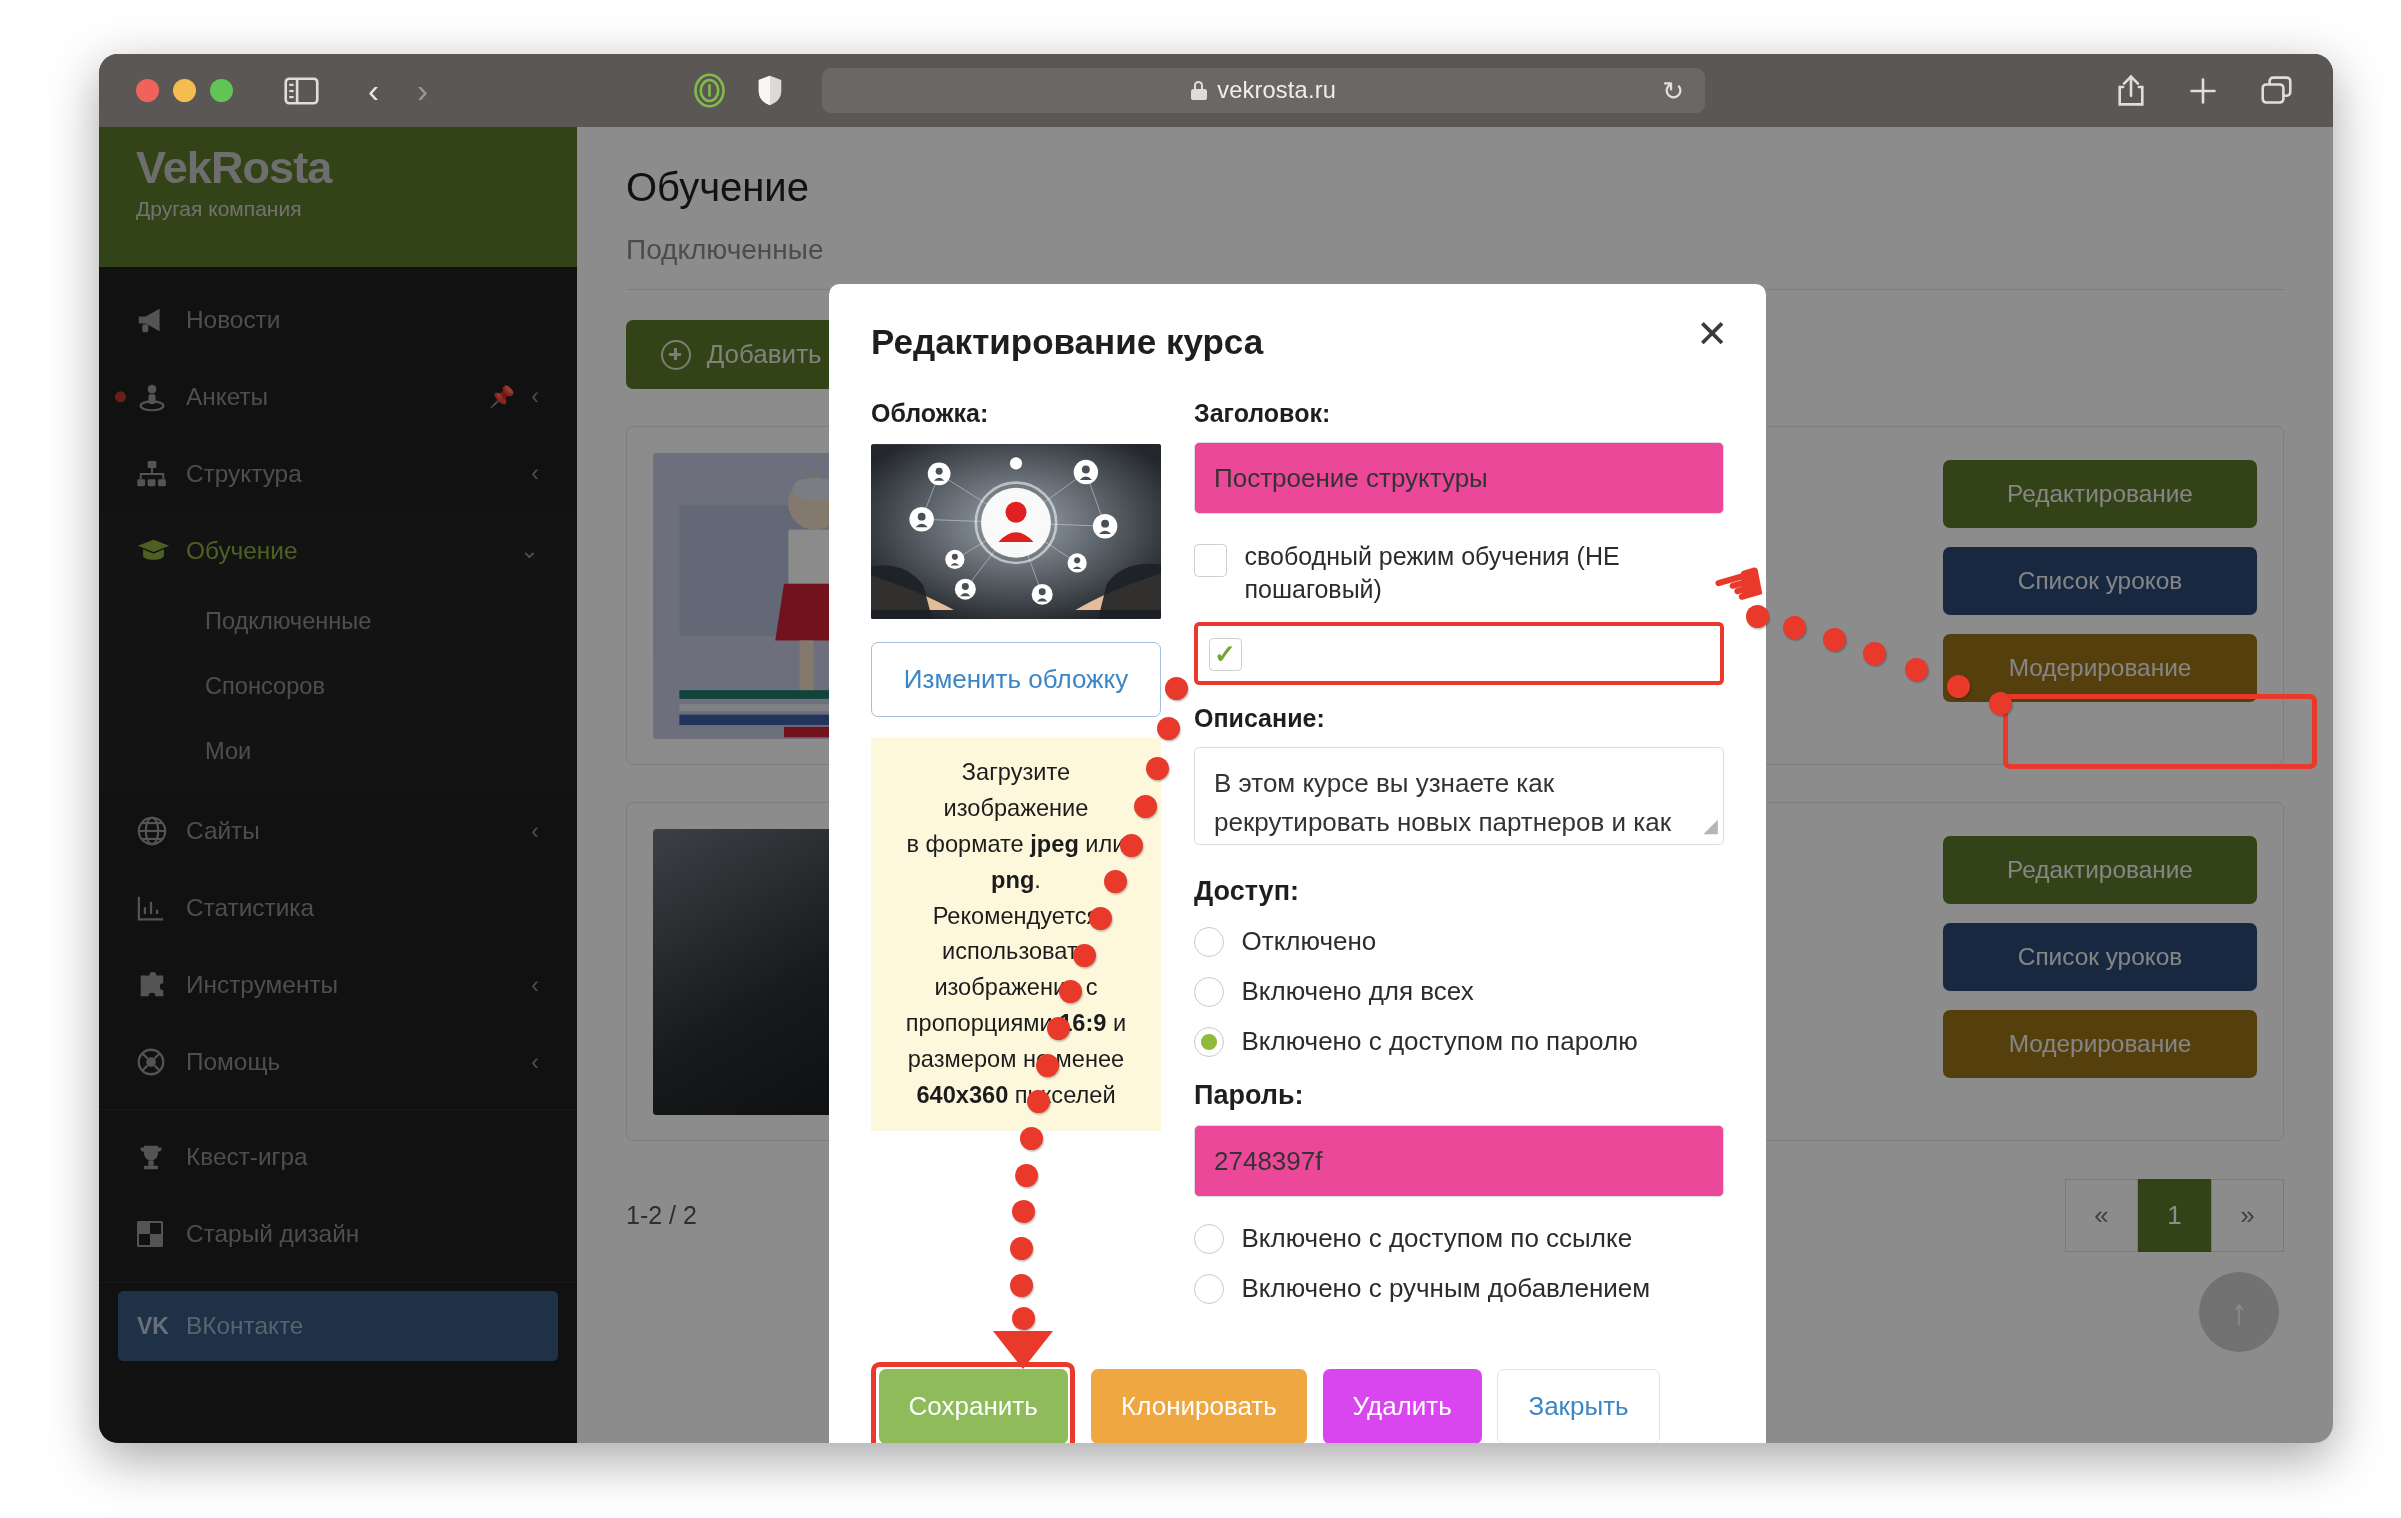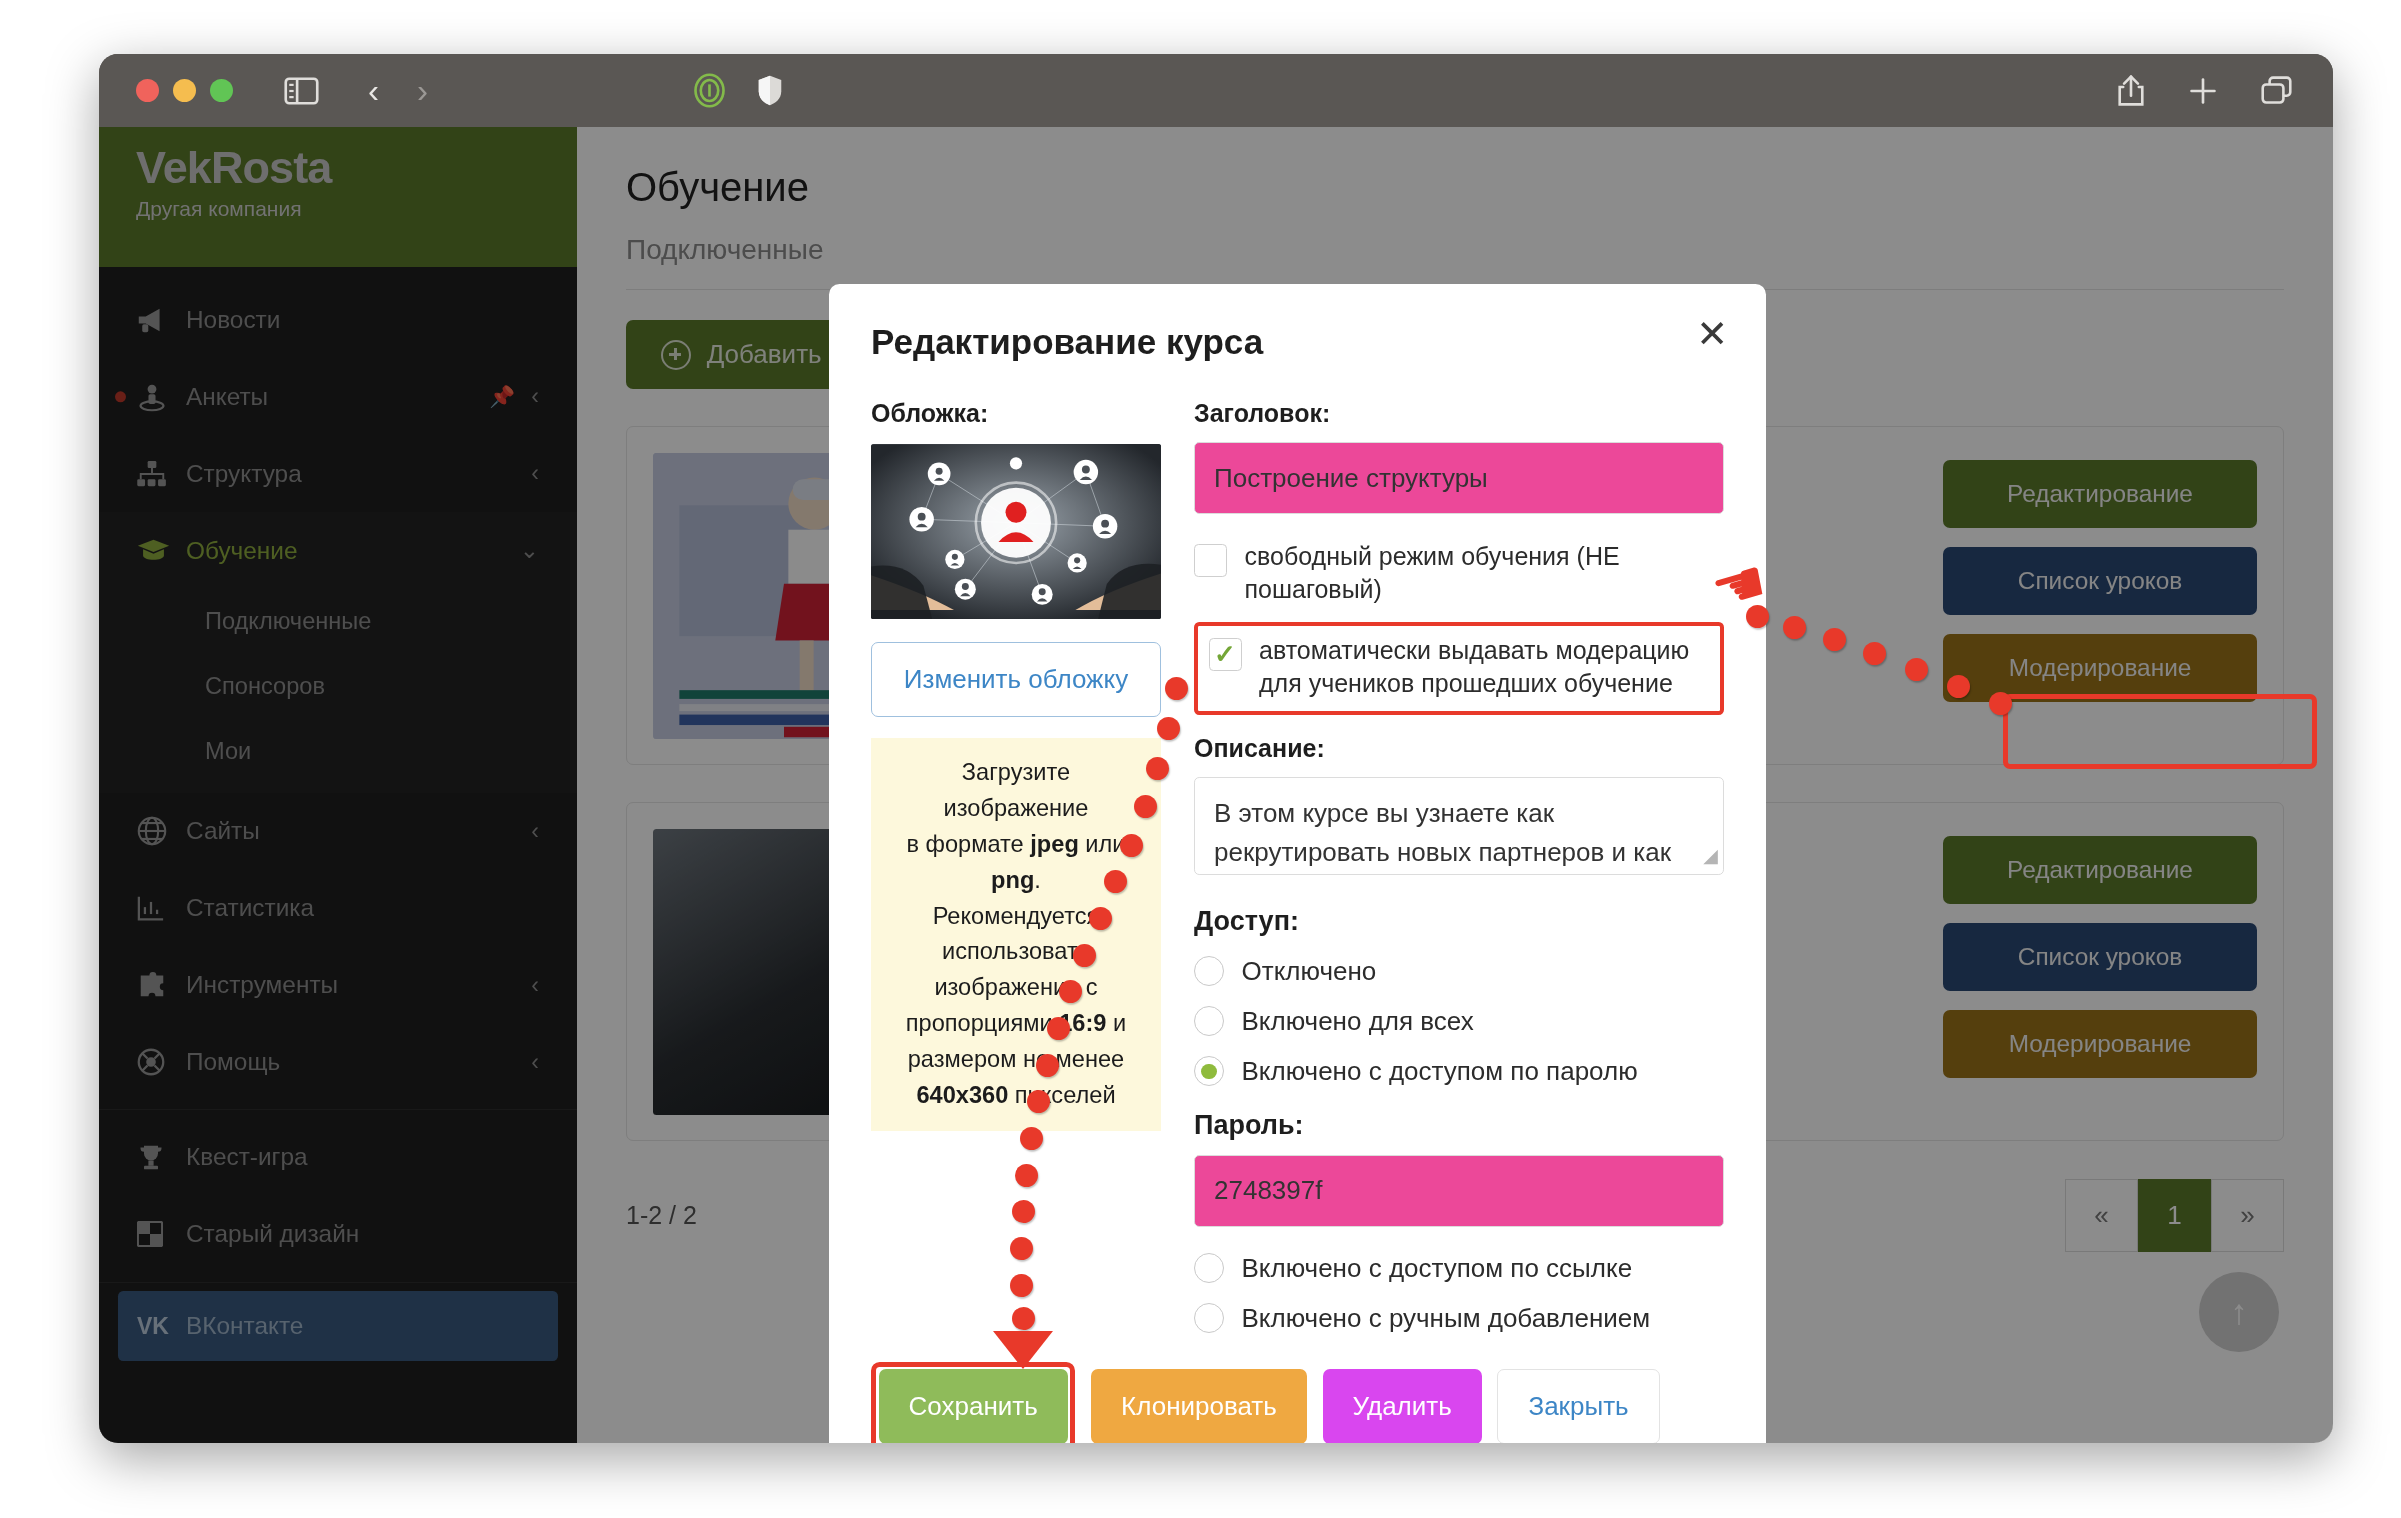--- a/index.html
+++ b/index.html
@@ -236,20 +236,30 @@
           </svg>
         </div>
         <div class="tb-icon">
           <svg width="26" height="33" viewBox="0 0 30 38" fill="none">
             <path d="M15 2 L28 7 V20 C28 29 21 34 15 36 C9 34 2 29 2 20 V7 Z" fill="#e4e2df"></path>
             <path d="M15 2 L15 36 C9 34 2 29 2 20 V7 Z" fill="#ffffff"></path>
           </svg>
         </div>
       </div>
 
+      <div class="addressbar">
+        <div class="addr-inner">
+          <span class="lock">
+            <span class="body"></span>
+              <span class="shackle"></span>
+          </span>
+          <span class="addr-text">vekrosta.ru</span>
+        </div>
+        <span class="reload">↻</span>
+      </div>
 
       <div class="tb-right">
         <div class="tb-icon">
           <svg width="30" height="33" viewBox="0 0 34 38" fill="none">
             <path d="M8 15 H4 V35 H30 V15 H26" stroke="#e8e6e3" stroke-width="3" stroke-linecap="round"></path>
             <line x1="17" y1="3" x2="17" y2="25" stroke="#e8e6e3" stroke-width="3" stroke-linecap="round"></line>
             <path d="M9 11 L17 3 L25 11" stroke="#e8e6e3" stroke-width="3" stroke-linecap="round" stroke-linejoin="round"></path>
           </svg>
         </div>
         <div class="tb-icon">
@@ -592,21 +602,20 @@
             <div class="cbrow">
               <span class="cbox"></span>
               <span class="cblabel">свободный режим обучения (НЕ пошаговый)</span>
             </div>
 
             <div class="hl-box">
               <div class="cbrow">
                 <span class="cbox">
                   <span class="tick">✓</span>
                 </span>
-                <span class="cblabel">автоматически выдавать модерацию для учеников прошедших обучение</span>
               </div>
             </div>
 
             <div class="flabel" style="margin-top:19px;">Описание:</div>
             <div class="ta">
               <span>В этом курсе вы узнаете как рекрутировать новых партнеров и как их</span>
               <span class="grip">◢</span>
             </div>
 
             <div class="sect-label">Доступ:</div>

